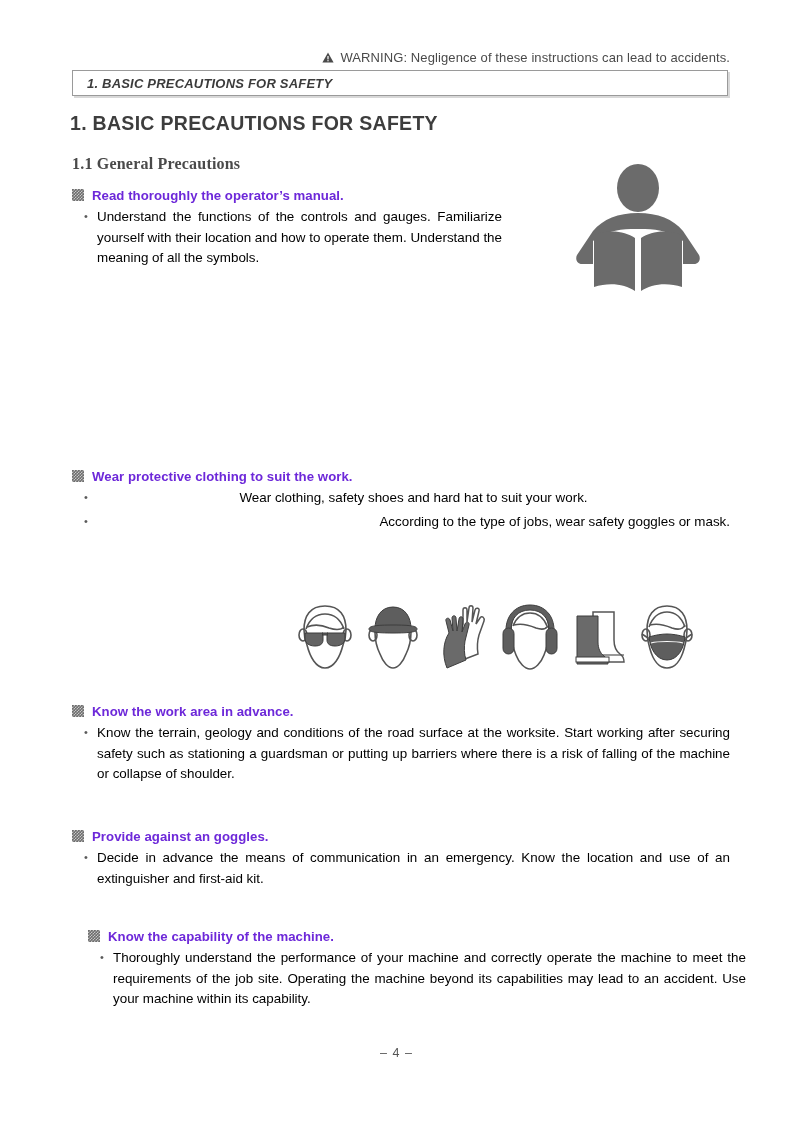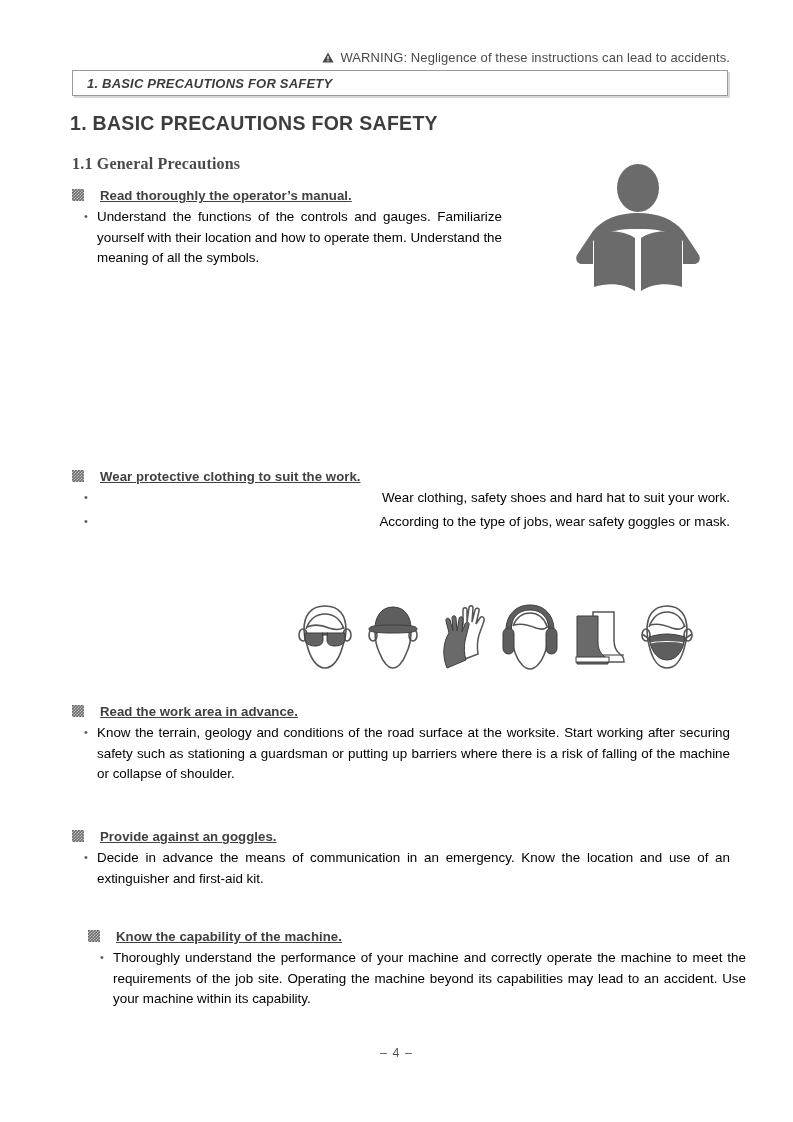--- a/index.html
+++ b/index.html
@@ -81,25 +81,24 @@
     font-family: Liberation Serif, serif;
   }
 
   
   .block { position: absolute; }
 
   .block-head {
     position: relative;
     font-size: 13.2px;
     font-weight: bold;
-    color: #404040;
-    padding-left: 28px;
+    color: #6d28d9;
+    padding-left: 20px;
     line-height: 17px;
     letter-spacing: 0.05px;
-    text-decoration: underline;
   }
   .sq-marker {
     position: absolute;
     left: 0px;
     top: 2px;
     width: 12px;
     height: 12px;
     background-color: #6d6d6d;
     background-image:
       linear-gradient(45deg, rgba(255,255,255,0.55) 25%, transparent 25%, transparent 75%, rgba(255,255,255,0.55) 75%),
@@ -218,21 +217,21 @@
       </g>
     </svg>
   </div>
 
 
   <div class="block" style="left:72px; top:468px; width:658px;">
     <div class="block-head">
       <span class="sq-marker"></span>
       <span>Wear protective clothing to suit the work.</span>
     </div>
-    <div class="bullet-line" style="text-align:right;">Wear clothing, safety shoes and hard hat to suit your work.</div>
+    <div class="bullet-line" style="text-align:center;">Wear clothing, safety shoes and hard hat to suit your work.</div>
     <div class="bullet-line" style="text-align:right;">According to the type of jobs, wear safety goggles or mask.</div>
   </div>
 
   <div class="ppe-row">
 
     <div class="ppe-item">
       <svg width="58" height="72" viewBox="0 0 58 72">
         <g fill="none" stroke="#555" stroke-width="1.6">
           <path d="M29 4 C 14 4, 8 14, 8 28 C 8 33, 9 38, 11 43
                    C 14 55, 20 66, 29 66 C 38 66, 44 55, 47 43
@@ -347,21 +346,21 @@
           <path d="M13 41 C 20 39, 38 39, 45 41"></path>
         </g>
       </svg>
     </div>
 
   </div>
 
   <div class="block" style="left:72px; top:703px; width:658px;">
     <div class="block-head">
       <span class="sq-marker"></span>
-      <span>Read the work area in advance.</span>
+      <span>Know the work area in advance.</span>
     </div>
     <div class="bullet-line">Know the terrain, geology and conditions of the road surface at the worksite. Start working after securing safety such as stationing a guardsman or putting up barriers where there is a risk of falling of the machine or collapse of shoulder.</div>
   </div>
 
   <div class="block" style="left:72px; top:828px; width:658px;">
     <div class="block-head">
       <span class="sq-marker"></span>
       <span>Provide against an goggles.</span>
     </div>
     <div class="bullet-line">Decide in advance the means of communication in an emergency. Know the location and use of an extinguisher and first-aid kit.</div>

